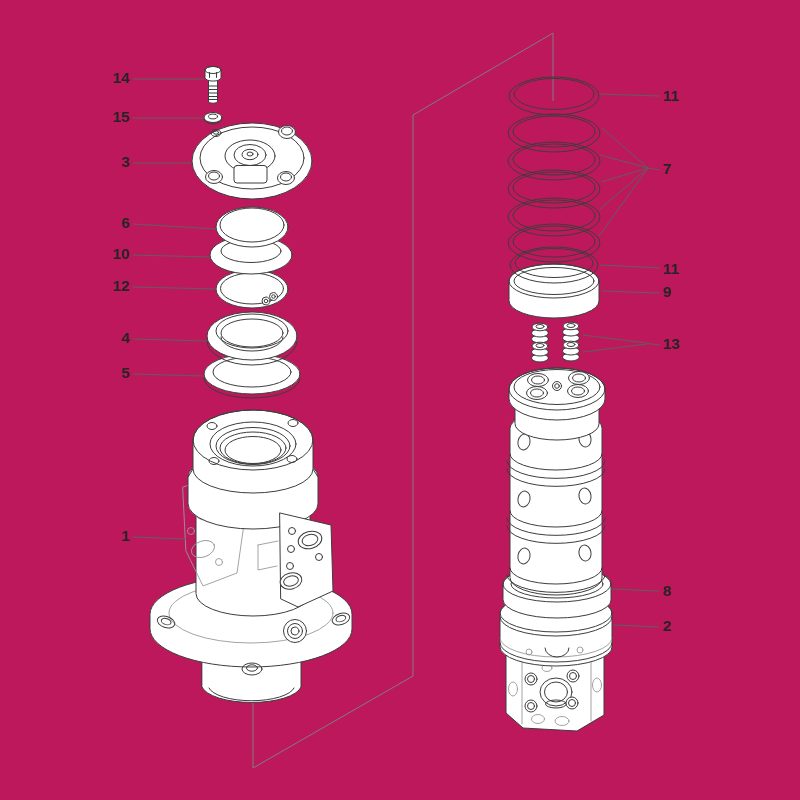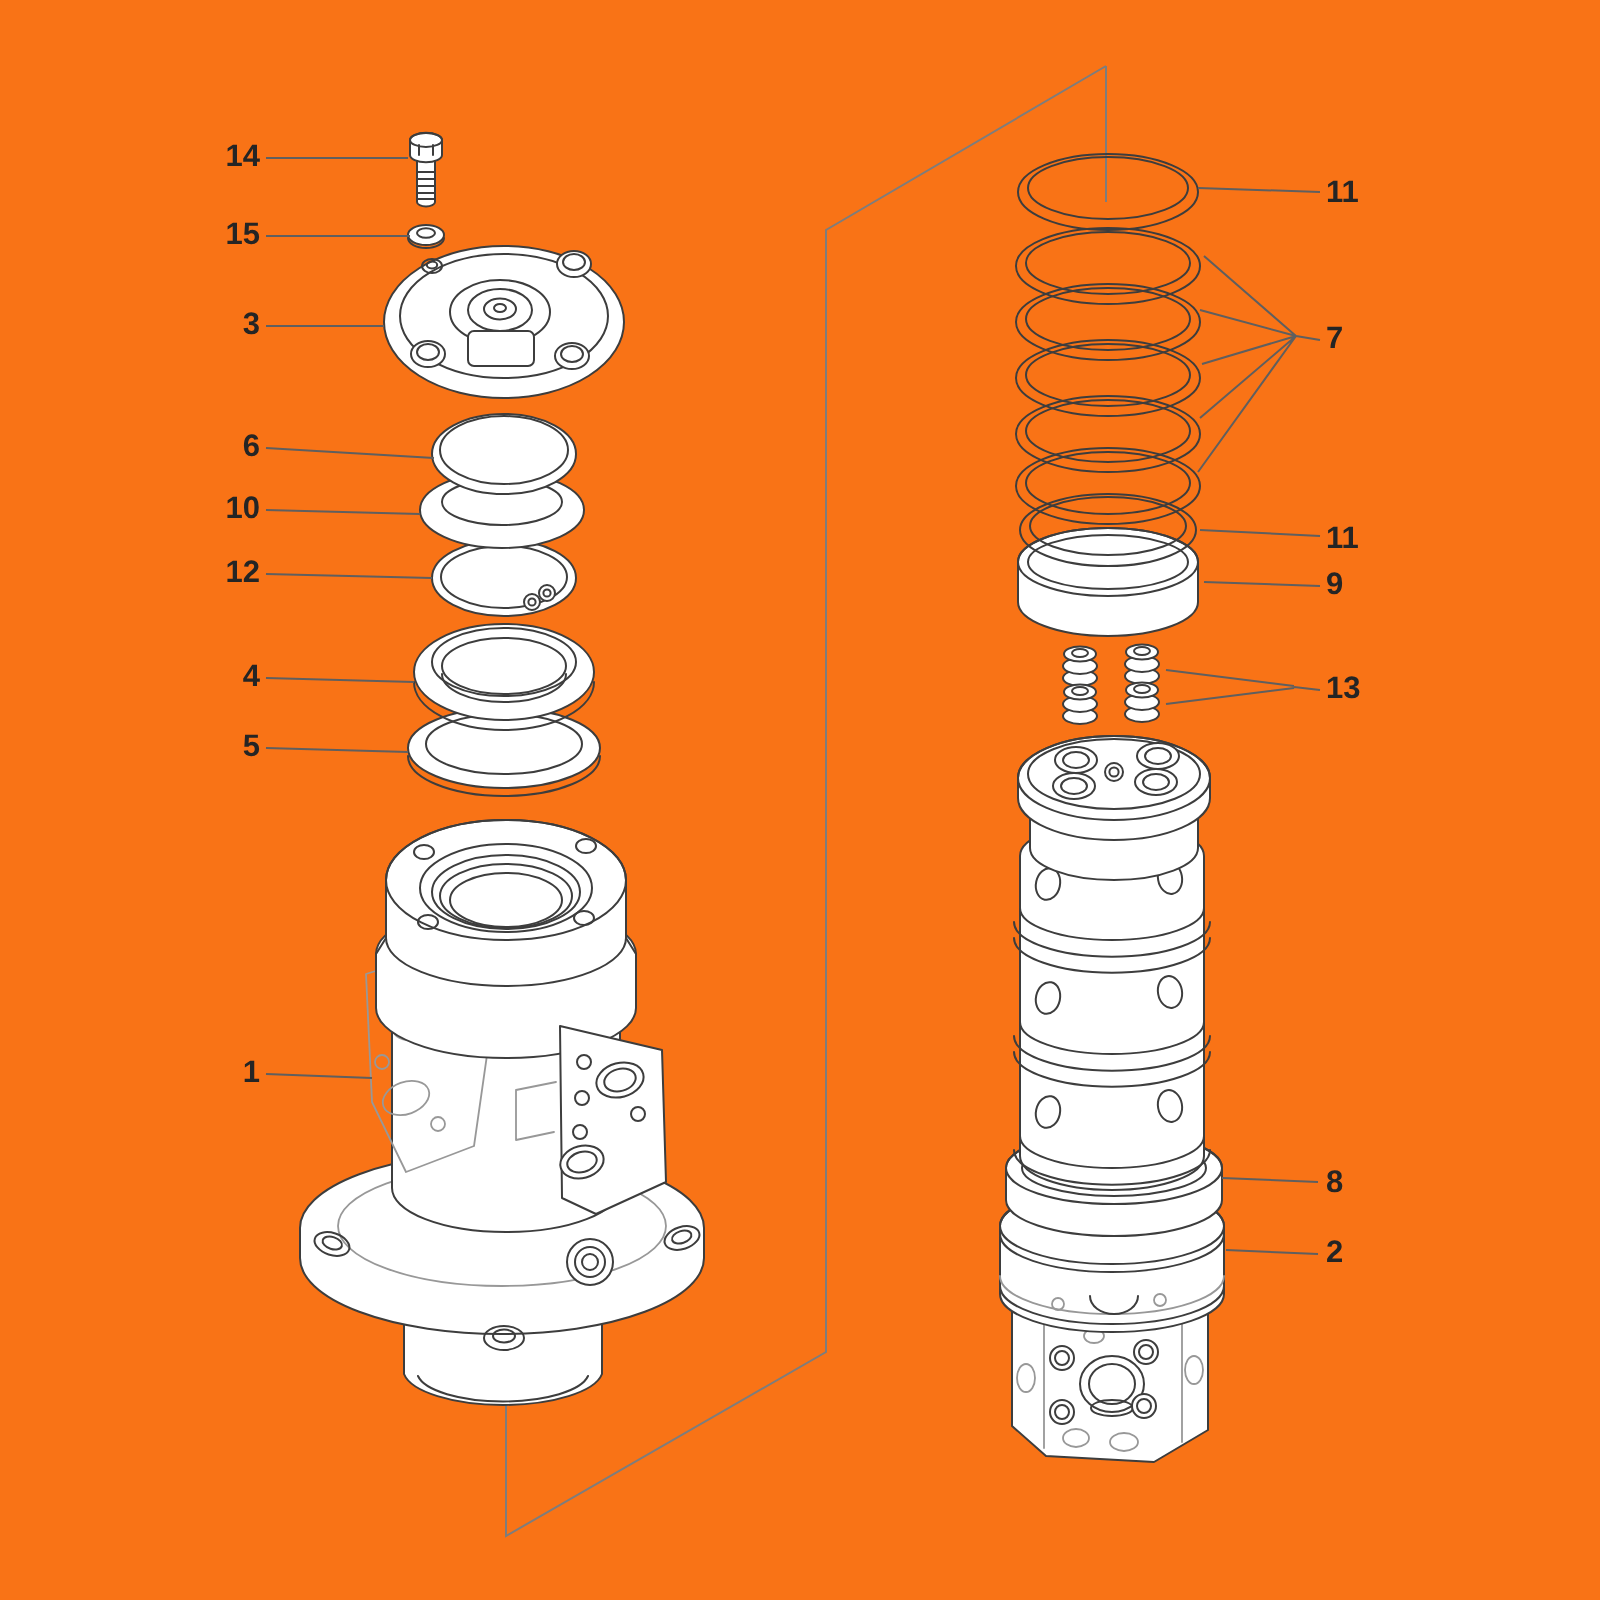--- a/index.html
+++ b/index.html
@@ -1,16 +1,16 @@
 <!DOCTYPE html>
 <html><head>
 <meta charset="utf-8">
 <style>
   html,body{margin:0;padding:0;background:#fff;}
-  .stage{width:800px;height:800px;position:relative;background:#f97316;overflow:hidden;}
+  .stage{width:800px;height:800px;position:relative;background:#be185d;overflow:hidden;}
   svg{position:absolute;left:0;top:0;}
   .ln{fill:none;stroke:#3d3d3d;stroke-width:1;stroke-linecap:round;stroke-linejoin:round;}
   .lnf{fill:#ffffff;stroke:#3d3d3d;stroke-width:1;stroke-linecap:round;stroke-linejoin:round;}
   .lt{fill:none;stroke:#989898;stroke-width:0.9;stroke-linecap:round;stroke-linejoin:round;}
   .pl{fill:none;stroke:#7d7d7d;stroke-width:1;}
   .ld{fill:none;stroke:#5f5f5f;stroke-width:1;}
   .lbl{font-family:"Liberation Sans",sans-serif;font-size:15.5px;font-weight:700;fill:#252525;}
 </style>
 </head>
 <body>

